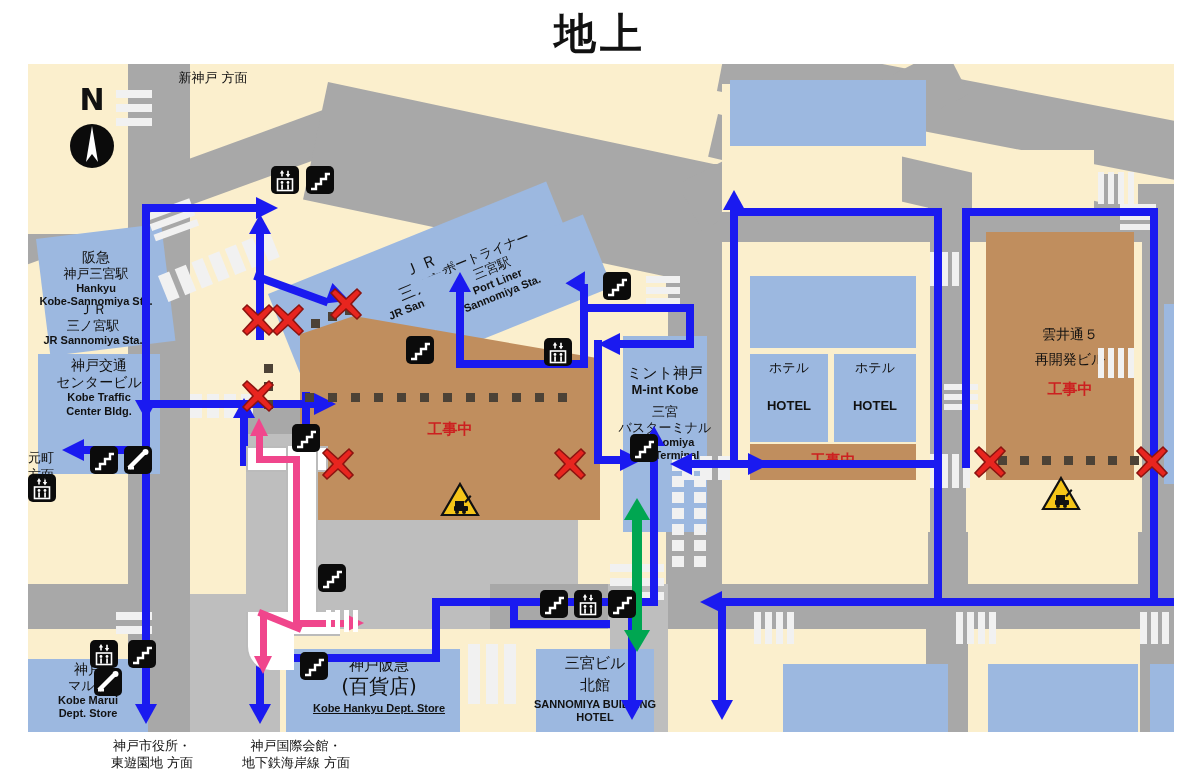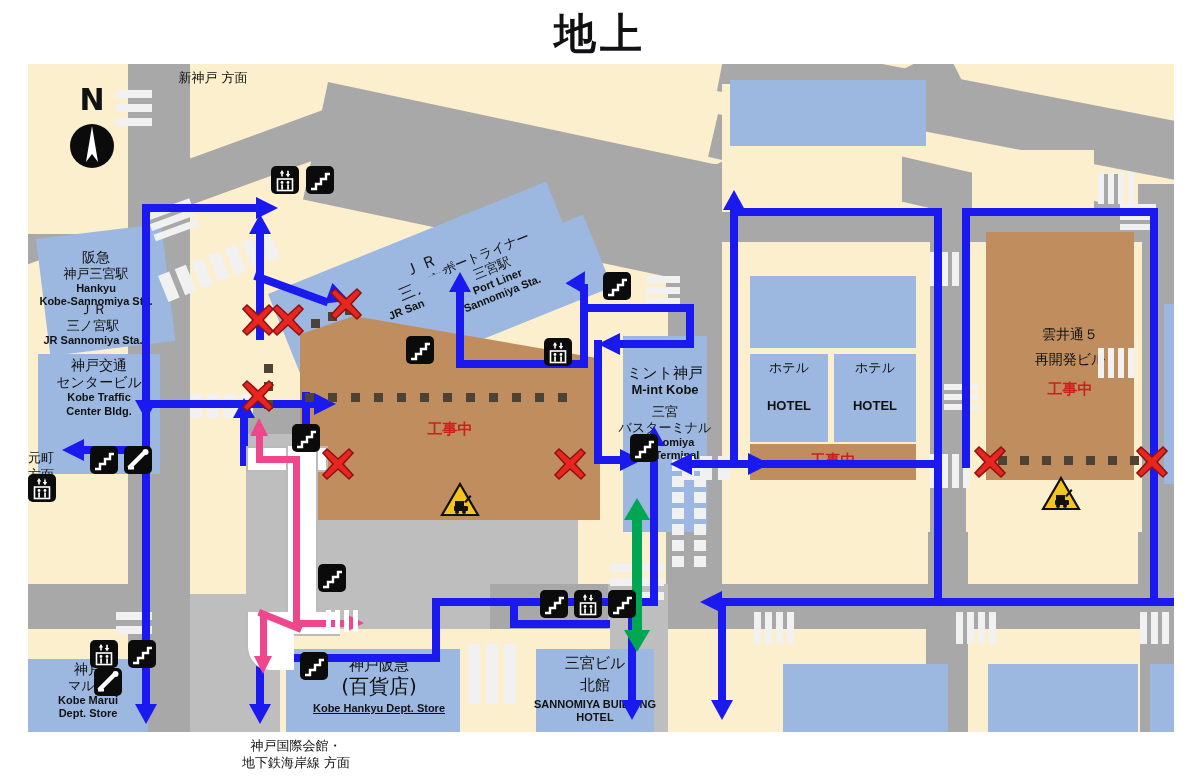--- a/index.html
+++ b/index.html
@@ -684,16 +684,18 @@
         <circle cx="28" cy="64" r="22" fill="#0b0b0b"></circle>
         <polygon points="28,44 34,80 28,72 22,80" fill="#ffffff"></polygon>
       </svg>
     </div>
 
     <div class="dirlbl" style="left:120px;top:6px;width:130px;white-space:pre-line;">新神戸 方面</div>
     <div class="dirlbl" style="left:0px;top:386px;width:62px;white-space:pre-line;text-align:left;">元町
 方面</div>
   </div>
 
+  <div class="dirlbl" style="left:62px;top:738px;width:180px;white-space:pre-line;">神戸市役所・
+東遊園地 方面</div>
   <div class="dirlbl" style="left:196px;top:738px;width:200px;white-space:pre-line;">神戸国際会館・
 地下鉄海岸線 方面</div>
 
 </div>
 
 </body></html>

